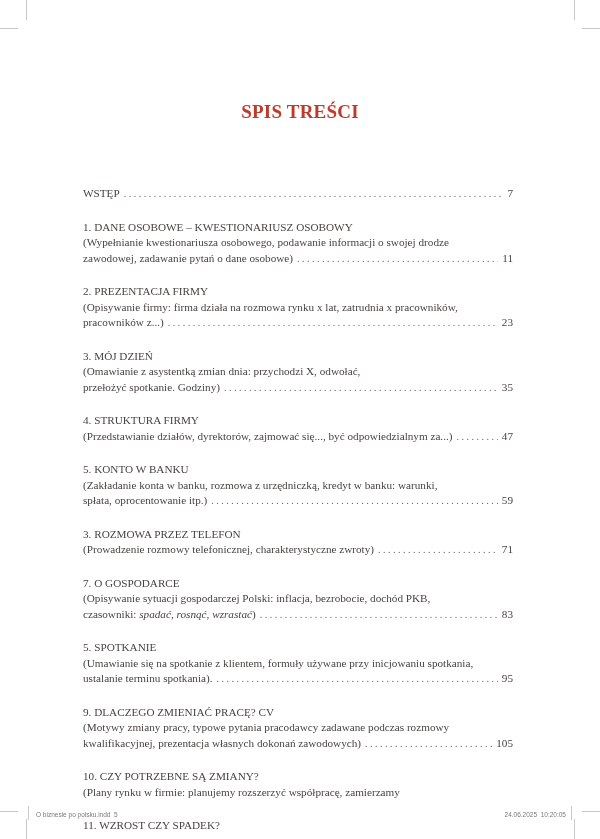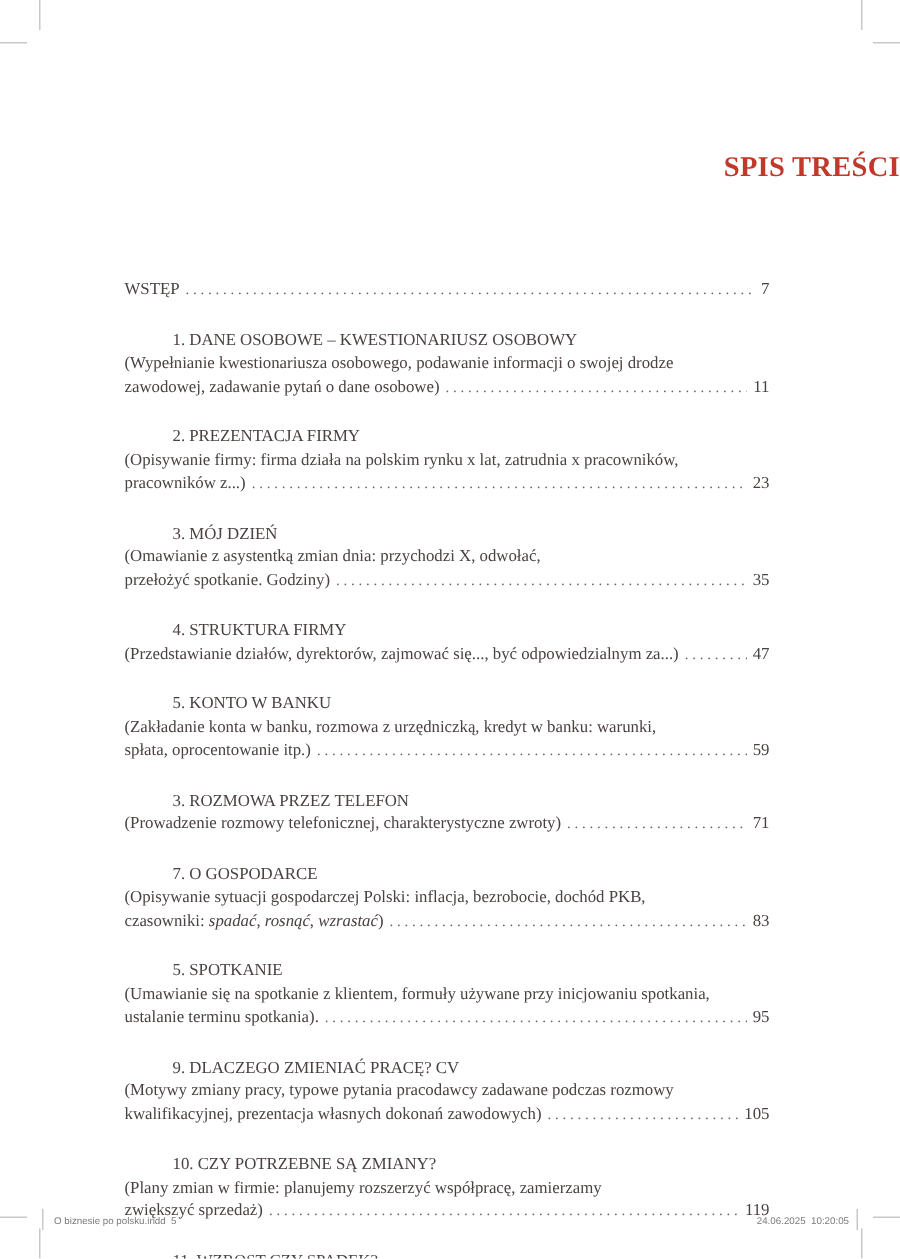--- a/index.html
+++ b/index.html
@@ -7,39 +7,39 @@
     .crop { position: absolute; background: #c8c8c8; }
     .title { position: absolute; top: 101px; left: 0; width: 600px; text-align: center; color: #c0392b; font-size: 19px; font-weight: bold; letter-spacing: 0.2px; }
     .toc { position: absolute; left: 83px; width: 430px; top: 186px; font-size: 11.2px; line-height: 15.5px; }
     .entry { position: relative; }
     .entry-gap { margin-top: 18px; }
     .line { display: flex; align-items: center; white-space: nowrap; }
     .line .txt { flex: 0 0 auto; padding-right: 4px; }
     .line .leader { flex: 1 1 auto; overflow: hidden; color: #6a6360; letter-spacing: 2.6px; font-size: 10px; }
     .line .leader::before { content: ". . . . . . . . . . . . . . . . . . . . . . . . . . . . . . . . . . . . . . . . . . . . . . . . . . . . . . . . . . . . . . . . . . . . . . . . . . . . . . . . . . . . . . . . . . . . . . . . . . . . . . . . . . . . . . . . . . . . . . . . . . . . . . . . . . . . . . . . . . . . ."; letter-spacing: 0; }
     .line .page { flex: 0 0 auto; padding-left: 4px; text-align: right; }
-    .heading { text-transform: none; margin-left: 32px; }
+    .heading { text-transform: none; }
     em { font-style: italic; margin-top: 41px; }
     .footer { position: absolute; top: 811px; font-family: "Liberation Sans", sans-serif; font-size: 6.5px; color: #7a7a7a; }
   </style>
 </head>
 <body>
 
 <div class="crop" style="left:26px;top:0;width:1px;height:20px;"></div>
 <div class="crop" style="left:0;top:28px;width:18px;height:1px;"></div>
 <div class="crop" style="left:574px;top:0;width:1px;height:20px;"></div>
 <div class="crop" style="left:582px;top:28px;width:18px;height:1px;"></div>
 <div class="crop" style="left:0;top:811px;width:18px;height:1px;"></div>
 <div class="crop" style="left:26px;top:819px;width:1px;height:20px;"></div>
 <div class="crop" style="left:582px;top:811px;width:18px;height:1px;"></div>
 <div class="crop" style="left:574px;top:819px;width:1px;height:20px;"></div>
 <div class="crop" style="left:28px;top:806px;width:1px;height:14px;"></div>
 <div class="crop" style="left:571px;top:806px;width:1px;height:14px;"></div>
 
-<h1 class="title" style="margin:0;text-align:right;">SPIS TREŚCI</h1>
+<h1 class="title" style="margin:0;">SPIS TREŚCI</h1>
 
 <div class="toc">
 
   <div class="entry">
     <div class="line">
       <span class="txt">WSTĘP</span>
       <span class="leader"></span>
       <span class="page">7</span>
     </div>
   </div>
@@ -56,21 +56,21 @@
       <span class="leader"></span>
       <span class="page">11</span>
     </div>
   </div>
 
   <div class="entry entry-gap">
     <div class="line">
         <span class="txt heading">2. PREZENTACJA FIRMY</span>
       </div>
     <div class="line">
-        <span class="txt">(Opisywanie firmy: firma działa na polskim rynku x lat, zatrudnia x pracowników,</span>
+        <span class="txt">(Opisywanie firmy: firma działa na rozmowa rynku x lat, zatrudnia x pracowników,</span>
       </div>
     <div class="line">
       <span class="txt">pracowników z...)</span>
       <span class="leader"></span>
       <span class="page">23</span>
     </div>
   </div>
 
   <div class="entry entry-gap">
     <div class="line">
@@ -162,27 +162,22 @@
       <span class="leader"></span>
       <span class="page">105</span>
     </div>
   </div>
 
   <div class="entry entry-gap">
     <div class="line">
         <span class="txt heading">10. CZY POTRZEBNE SĄ ZMIANY?</span>
       </div>
     <div class="line">
-        <span class="txt">(Plany zmian w firmie: planujemy rozszerzyć współpracę, zamierzamy</span>
+        <span class="txt">(Plany rynku w firmie: planujemy rozszerzyć współpracę, zamierzamy</span>
       </div>
-    <div class="line">
-      <span class="txt">zwiększyć sprzedaż)</span>
-      <span class="leader"></span>
-      <span class="page">119</span>
-    </div>
   </div>
 
   <div class="entry entry-gap">
     <div class="line">
         <span class="txt heading">11. WZROST CZY SPADEK?</span>
       </div>
 
   </div>
 
 </div>

